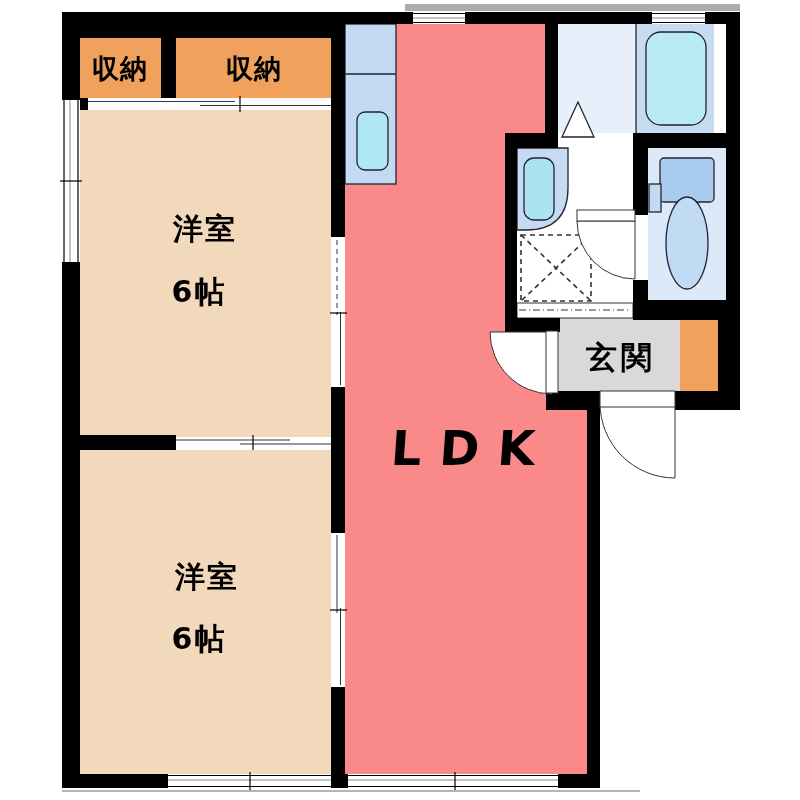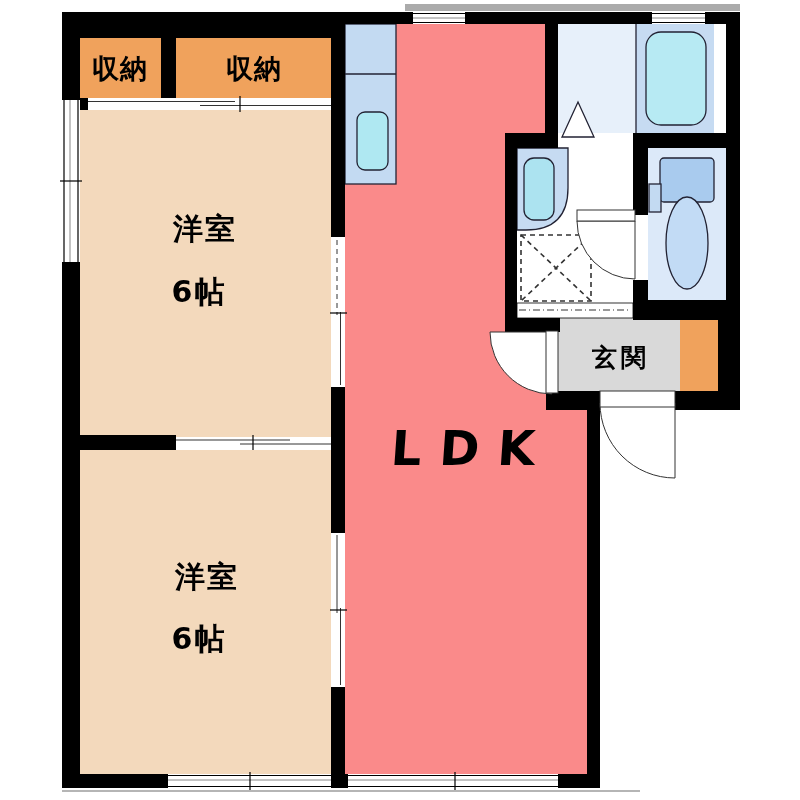--- a/index.html
+++ b/index.html
@@ -4,21 +4,21 @@
 <style>
   html,body{margin:0;padding:0;background:#ffffff;}
   .plan{position:relative;width:800px;height:800px;background:#ffffff;overflow:hidden;
         font-family:"DejaVu Sans",sans-serif;}
   .plan svg{position:absolute;left:0;top:0;}
   .label{position:absolute;transform:translate(-50%,-50%);color:#000;font-weight:bold;
          white-space:nowrap;line-height:1;}
   .lbl-closet{font-size:27px;letter-spacing:1px;}
   .lbl-room{font-size:30px;letter-spacing:2px;}
   .lbl-ldk{font-size:48px;letter-spacing:18px;transform:translate(-50%,-50%) skewX(-4deg);}
-  .lbl-genkan{font-size:25px;letter-spacing:4px;}
+  .lbl-genkan{font-size:31px;letter-spacing:4px;}
 </style>
 </head>
 <body>
 
 <div class="plan">
 <svg width="800" height="800" viewBox="0 0 800 800">
 
   <g>
     <rect x="80" y="38" width="81" height="60" fill="#F0A25C"></rect>
     <rect x="176" y="38" width="155" height="60" fill="#F0A25C"></rect>

